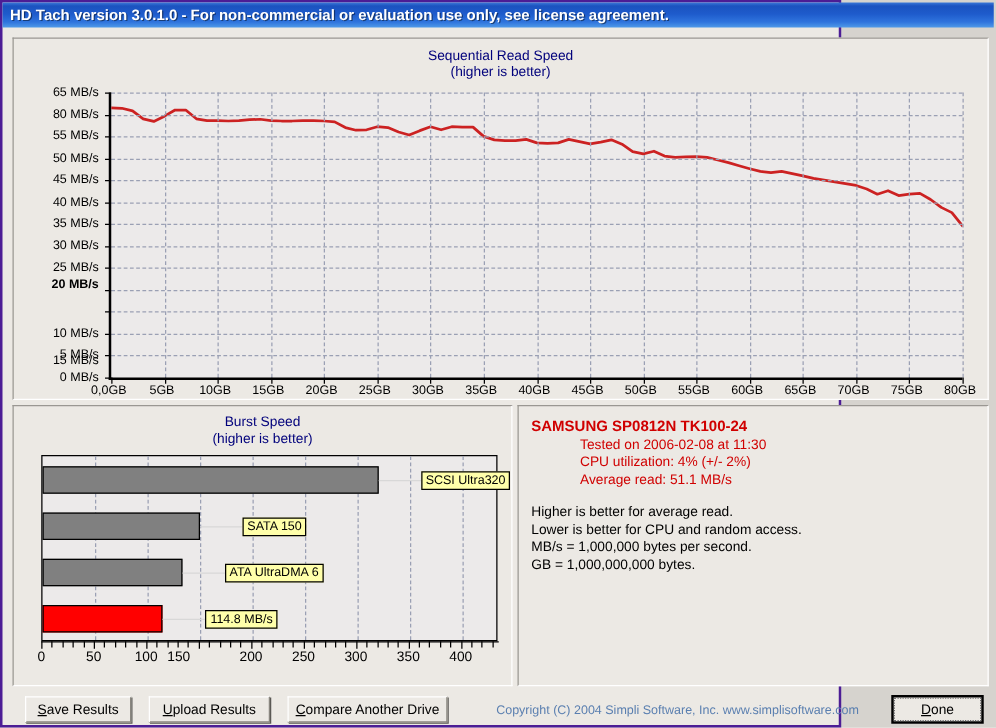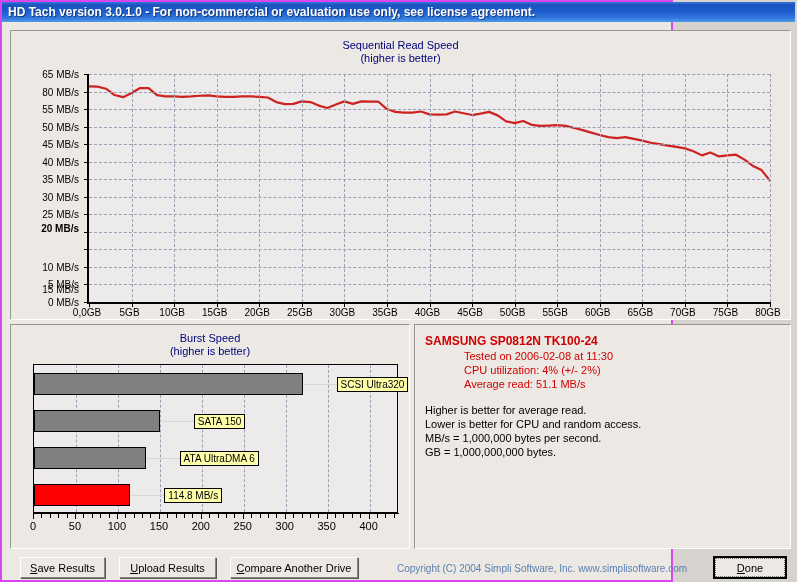--- a/index.html
+++ b/index.html
@@ -5,21 +5,21 @@
   html,body{margin:0;padding:0;}
   body{
     width:797px;height:582px;overflow:hidden;
     background:#d6d3ce;
     font-family:"Liberation Sans", sans-serif;
     -webkit-font-smoothing:none;
   }
   #app{
     position:relative;width:673px;height:582px;
     background:#ece9e4;
-    border:2px solid #d946ef;
+    border:2px solid #4c1d95;
     box-sizing:border-box;
   }
   
   #titlebar{
     position:absolute;left:0;top:0;width:793px;height:20px;
     background:linear-gradient(to bottom,#3b78d8 0%,#1b53c0 14%,#1e5bcc 46%,#2f74dd 78%,#4f9ae8 100%);
     color:#ffffff;
     font-size:12px;font-weight:bold;
     display:flex;align-items:center;
     text-shadow:1px 1px 0 rgba(0,0,0,.45);
@@ -336,21 +336,21 @@
         <i style="left: 327.241px;"></i>
         <i class="major" style="left: 335.632px;"></i>
         <i style="left: 344.023px;"></i>
         <i style="left: 352.414px;"></i>
         <i style="left: 360.805px;"></i>
       </div>
     <div id="burst-xlabels">
         <span style="left: 0px;">0</span>
         <span style="left: 41.954px;">50</span>
         <span style="left: 83.908px;">100</span>
-        <span style="left: 126px;">150</span>
+        <span style="left: 110px;">150</span>
         <span style="left: 167.816px;">200</span>
         <span style="left: 209.77px;">250</span>
         <span style="left: 251.724px;">300</span>
         <span style="left: 293.678px;">350</span>
         <span style="left: 335.632px;">400</span>
       </div>
   </div>
 
   <div class="panel" id="panel-info">
     <div id="info-text">

